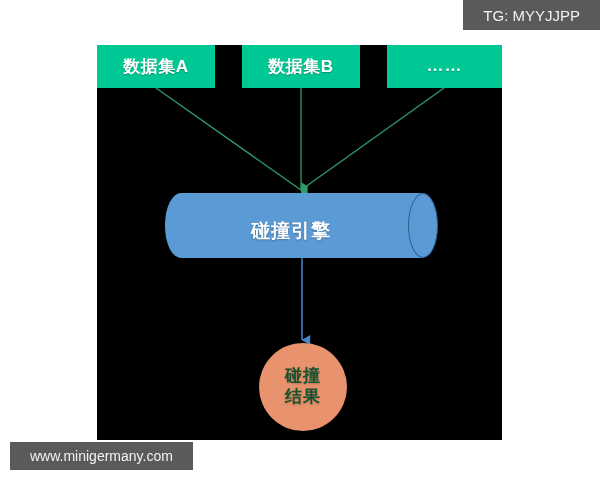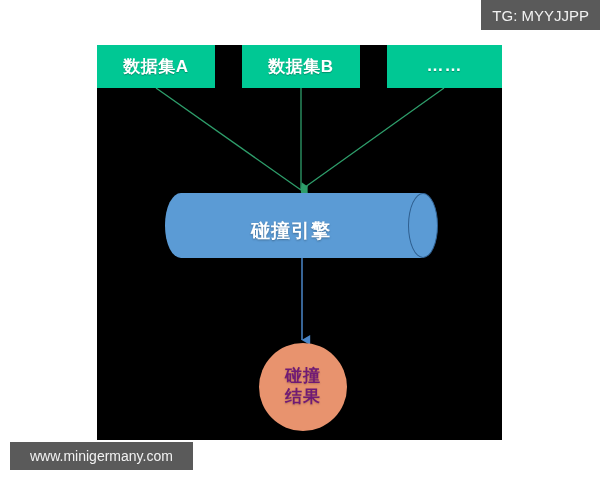--- a/index.html
+++ b/index.html
@@ -118,42 +118,42 @@
     border-radius: 50%;
     background: #e8936e;
     display: flex;
     flex-direction: column;
     align-items: center;
     justify-content: center;
     z-index: 5;
   }
   .result-circle span {
     display: block;
-    color: #701a75;
+    color: #14532d;
     font-weight: bold;
     font-size: 17px;
     line-height: 1.22;
     letter-spacing: 1px;
     text-shadow: 0 1px 2px rgba(0,0,0,0.22);
   }
   
   .wm {
     position: absolute;
     background: #5a5a5a;
     color: #f2f2f2;
     font-size: 15px;
     display: flex;
     align-items: center;
     z-index: 40;
   }
   .wm-top {
     right: 0px;
     top: 0px;
     height: 30px;
-    padding: 0 11px;
+    padding: 0 20px;
   }
   .wm-bottom {
     left: 10px;
     bottom: 10px;
     height: 28px;
     padding: 0 20px;
     font-size: 14px;
   }
 </style>
 </head>

